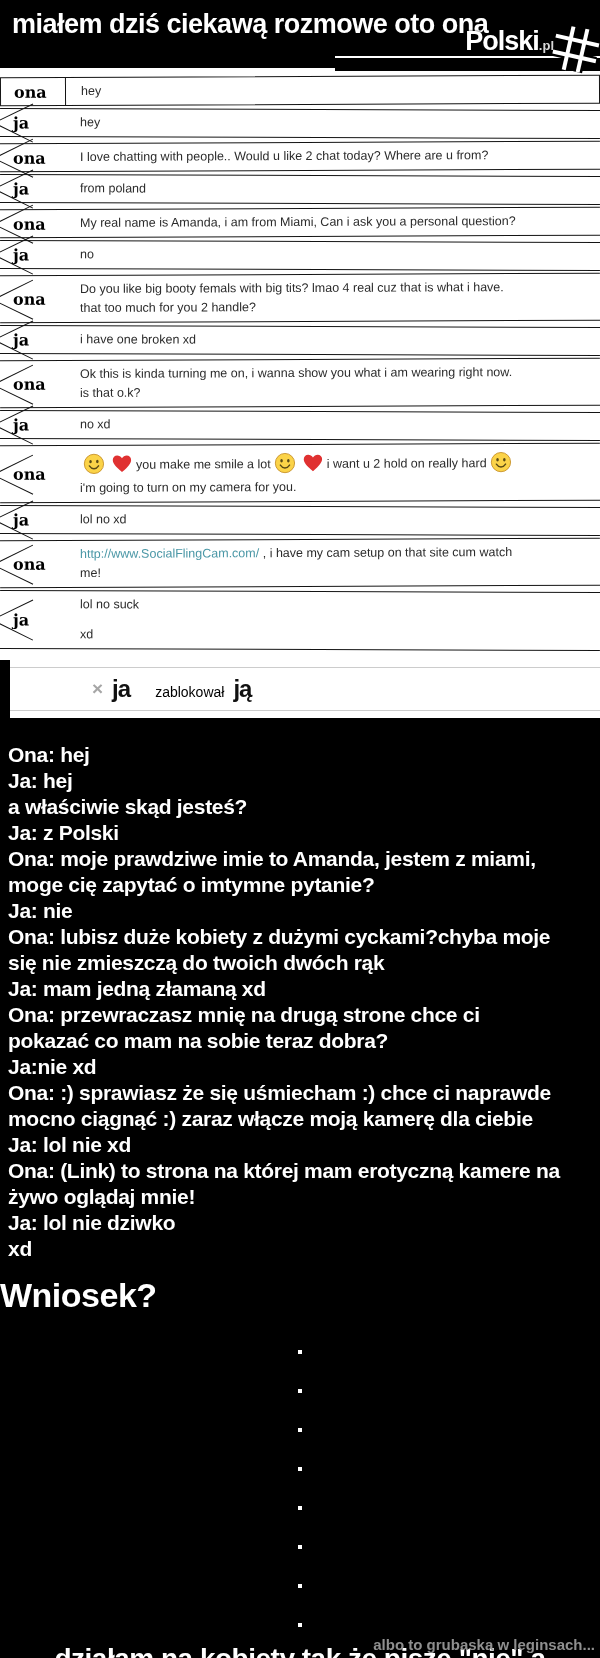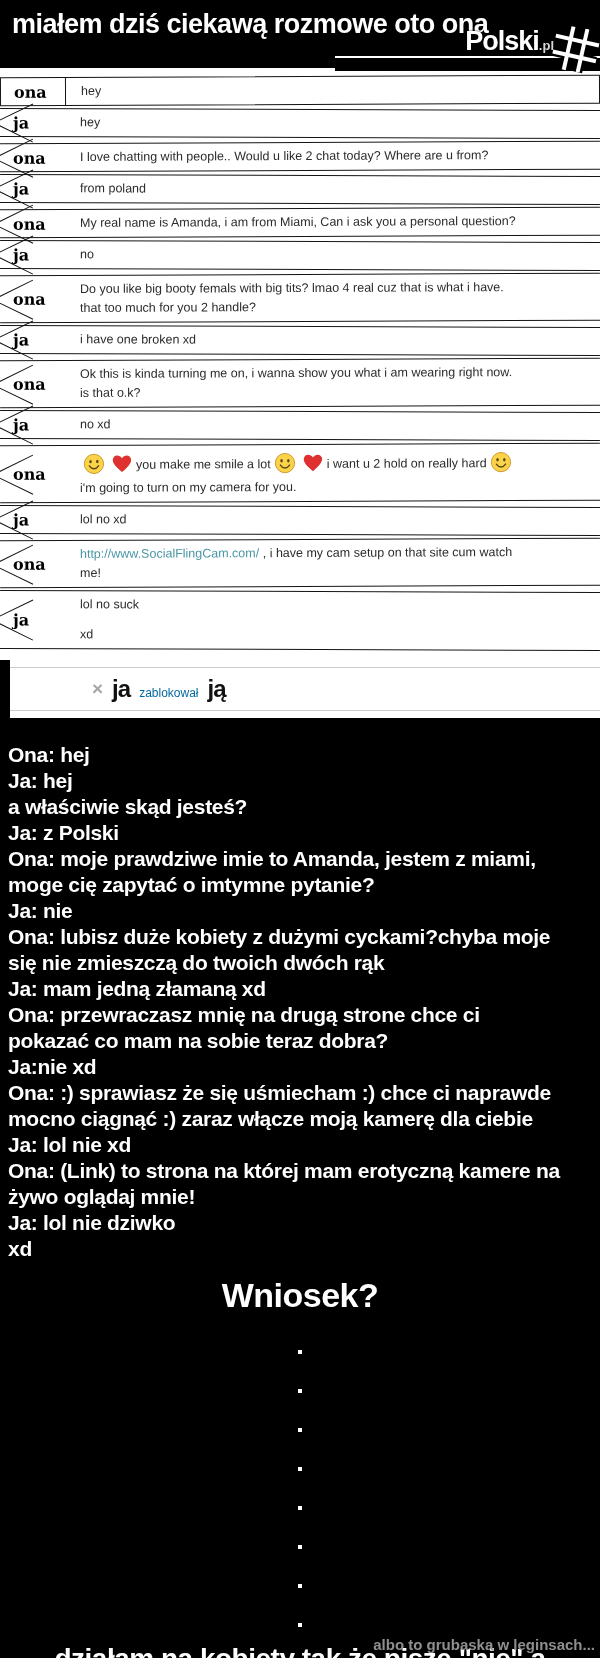--- a/index.html
+++ b/index.html
@@ -59,32 +59,32 @@
   .blocked { position:relative; background:#fff; height:58px; z-index:1; }
   .blocked-bar  { position:absolute; left:0; top:0; width:10px; height:100%; background:#000; }
   .blocked-inner{ position:absolute; left:10px; right:0; top:7px; bottom:7px;
                   border-top:1px solid #ccc; border-bottom:1px solid #ccc; }
   .blocked-content {
     position:absolute; left:92px; top:50%; transform:translateY(-50%);
     display:flex; align-items:baseline; gap:9px; color:#111;
   }
   .x-icon { color:#a6a6a6; font-weight:bold; font-size:19px; align-self:center; }
   .blocked-content .big { font-weight:bold; font-size:24px; letter-spacing:-1px; }
-  .blocked-content .small { font-size:12px; color:#0369a1; }
+  .blocked-content .small { font-size:14px; color:#000000;margin-left:16px; }
 
   
   .translation { padding:24px 8px 0; }
   .tr-line {
     color:#fff; font-weight:bold; font-size:21px; line-height:26px;
     white-space:nowrap; letter-spacing:-0.3px;
   }
 
   
   .conclusion-heading {
-    margin-top:14px; text-align:center; color:#fff; font-weight:bold;
+    margin-top:14px; color:#fff; font-weight:bold;
     font-size:34px; letter-spacing:-0.5px;
   }
   .dots { display:flex; flex-direction:column; align-items:center; }
   .dot { width:4px; height:4px; background:#fff; margin-top:35px; }
 
   
   .punchline {
     margin-top:16px; text-align:center; color:#fff; font-weight:bold;
     font-size:28px; line-height:31px; letter-spacing:-0.5px;
   }

